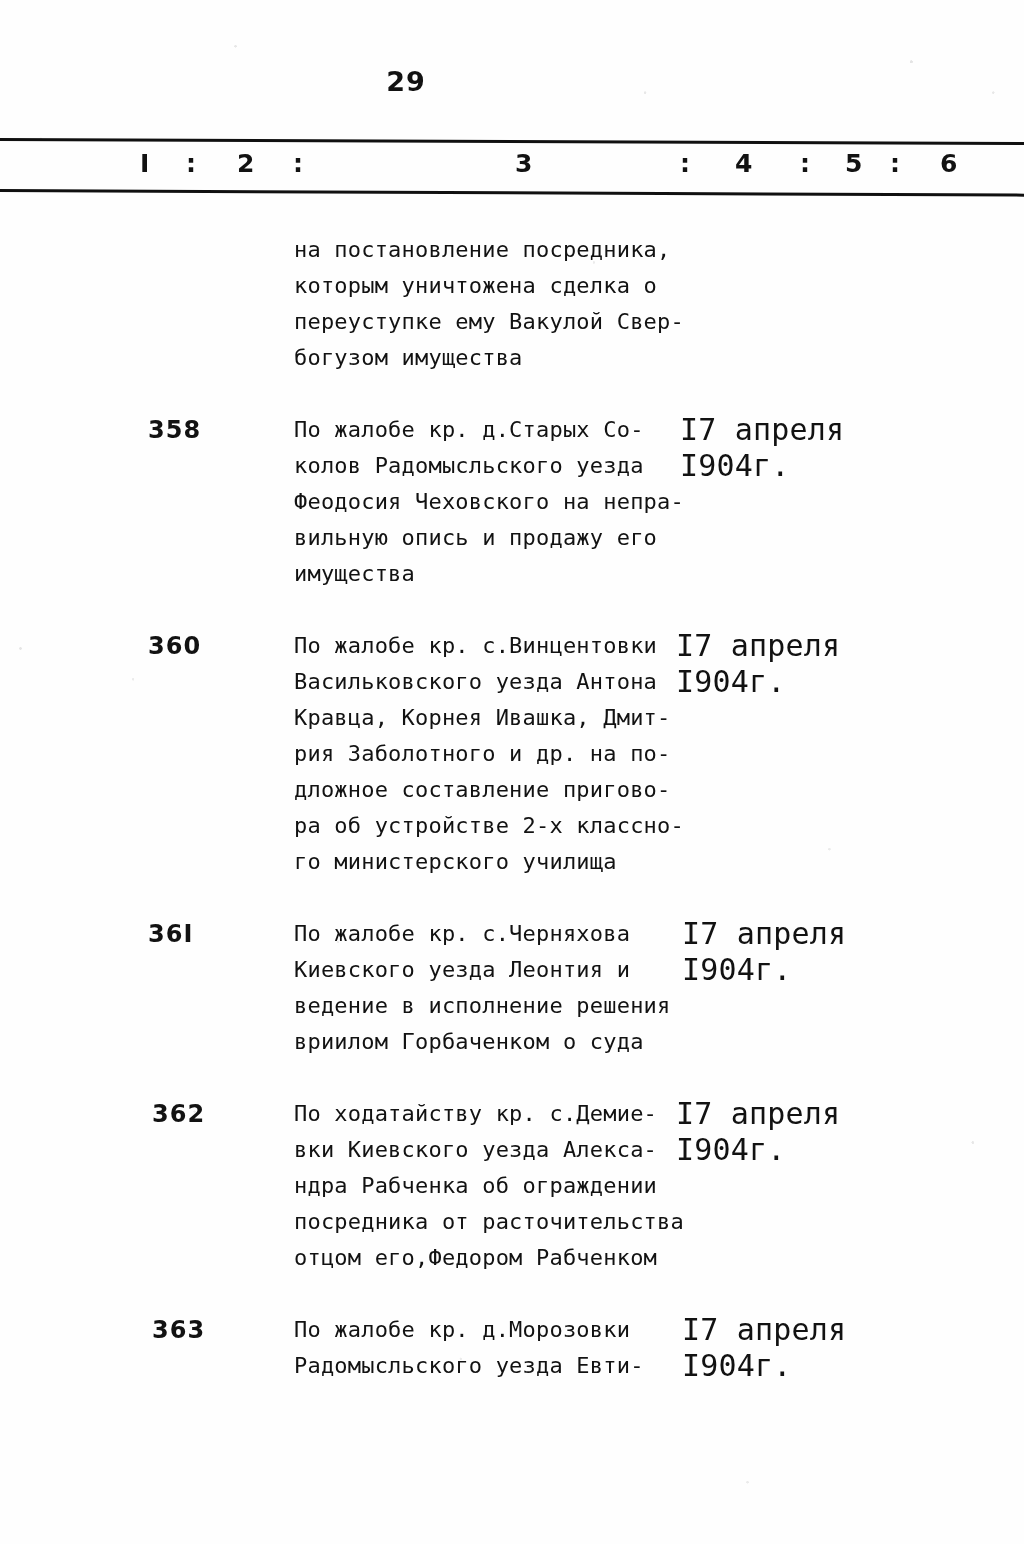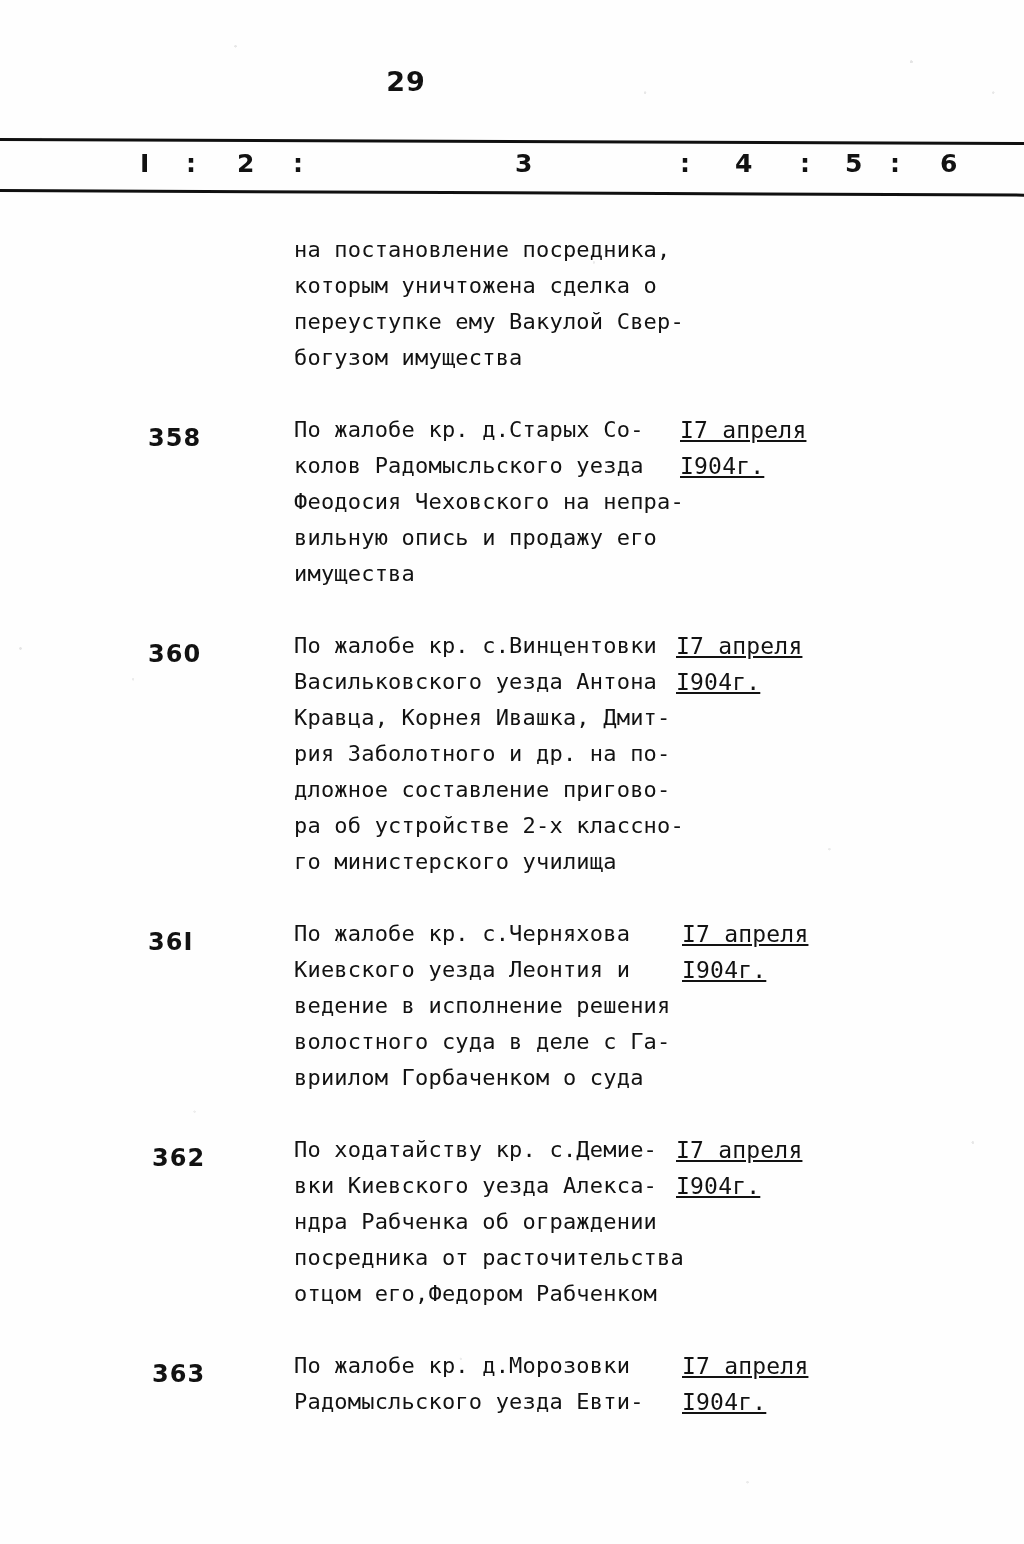--- a/index.html
+++ b/index.html
@@ -118,21 +118,21 @@
   .line {
     position: relative;
     height: 36px;
     line-height: 36px;
     white-space: pre;
   }
 
   .num-cell {
     position: absolute;
     left: 148px;
-    top: 8px;
+    top: 0;
     width: 120px;
     height: 36px;
     line-height: 36px;
     font-family: "DejaVu Sans", "Liberation Sans", sans-serif;
     font-size: 24px;
     font-weight: 600;
     letter-spacing: 1px;
     white-space: pre;
   }
   .num-cell.shift { left: 152px; }
@@ -142,24 +142,23 @@
     left: 294px;
     top: 0;
     font-size: 22px;
     letter-spacing: 0.2px;
     white-space: pre;
   }
 
   .date-cell {
     position: absolute;
     top: 0;
-    font-size: 23px;
+    font-size: 30px;
     letter-spacing: 0.2px;
     white-space: pre;
-    text-decoration: underline;
   }
 
   
   .date-680 { left: 680px; }
   .date-676 { left: 676px; }
   .date-682 { left: 682px; }
 
   
   .desc-cell, .date-cell, .num-cell, .page-number, .column-headers {
     text-rendering: optimizeLegibility;
@@ -217,21 +216,20 @@
           <div class="line"><span class="desc-cell">дложное составление пригово-</span></div>
           <div class="line"><span class="desc-cell">ра об устройстве 2-х классно-</span></div>
           <div class="line"><span class="desc-cell">го министерского училища</span></div>
         </div>
       </div>
       <div class="entry">
         <div class="entry-grid">
           <div class="line"><span class="num-cell">36I</span><span class="desc-cell">По жалобе кр. с.Черняхова</span><span class="date-cell date-682">I7 апреля</span></div>
           <div class="line"><span class="desc-cell">Киевского уезда Леонтия и</span><span class="date-cell date-682">I904г.</span></div>
           <div class="line"><span class="desc-cell">ведение в исполнение решения</span></div>
-          <div class="line"><span class="desc-cell">волостного суда в деле с Га-</span></div>
           <div class="line"><span class="desc-cell">вриилом Горбаченком о суда</span></div>
         </div>
       </div>
       <div class="entry">
         <div class="entry-grid">
           <div class="line"><span class="num-cell shift">362</span><span class="desc-cell">По ходатайству кр. с.Демие-</span><span class="date-cell date-676">I7 апреля</span></div>
           <div class="line"><span class="desc-cell">вки Киевского уезда Алекса-</span><span class="date-cell date-676">I904г.</span></div>
           <div class="line"><span class="desc-cell">ндра Рабченка об ограждении</span></div>
           <div class="line"><span class="desc-cell">посредника от расточительства</span></div>
           <div class="line"><span class="desc-cell">отцом его,Федором Рабченком</span></div>

